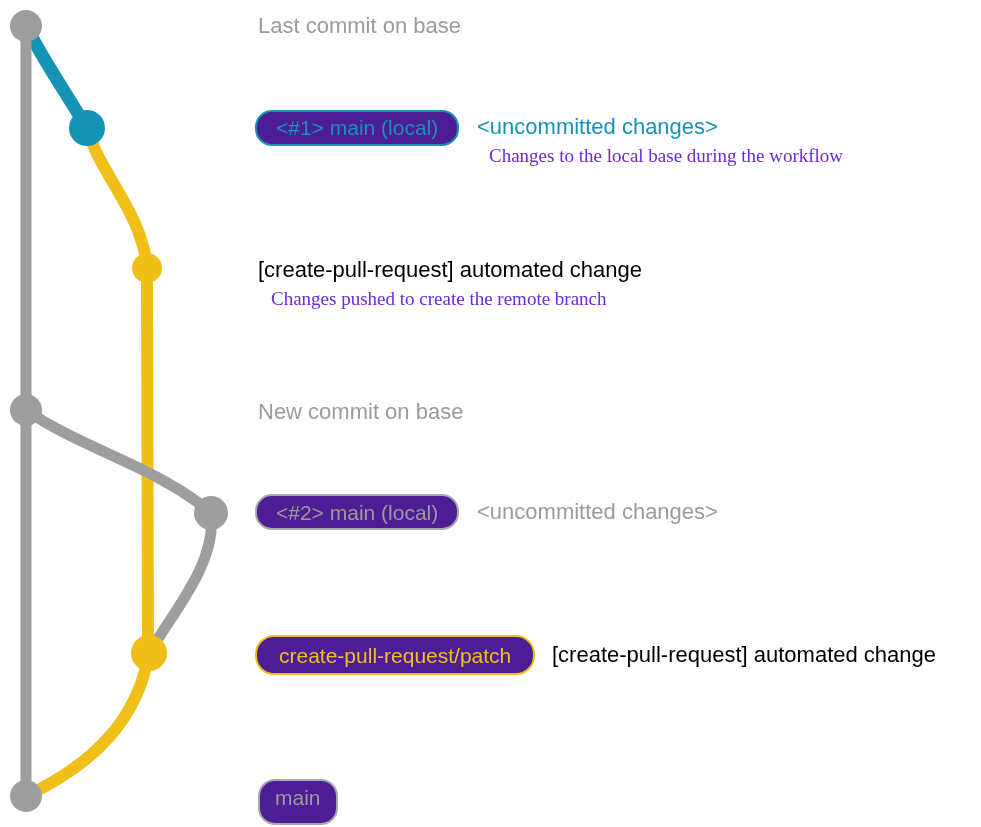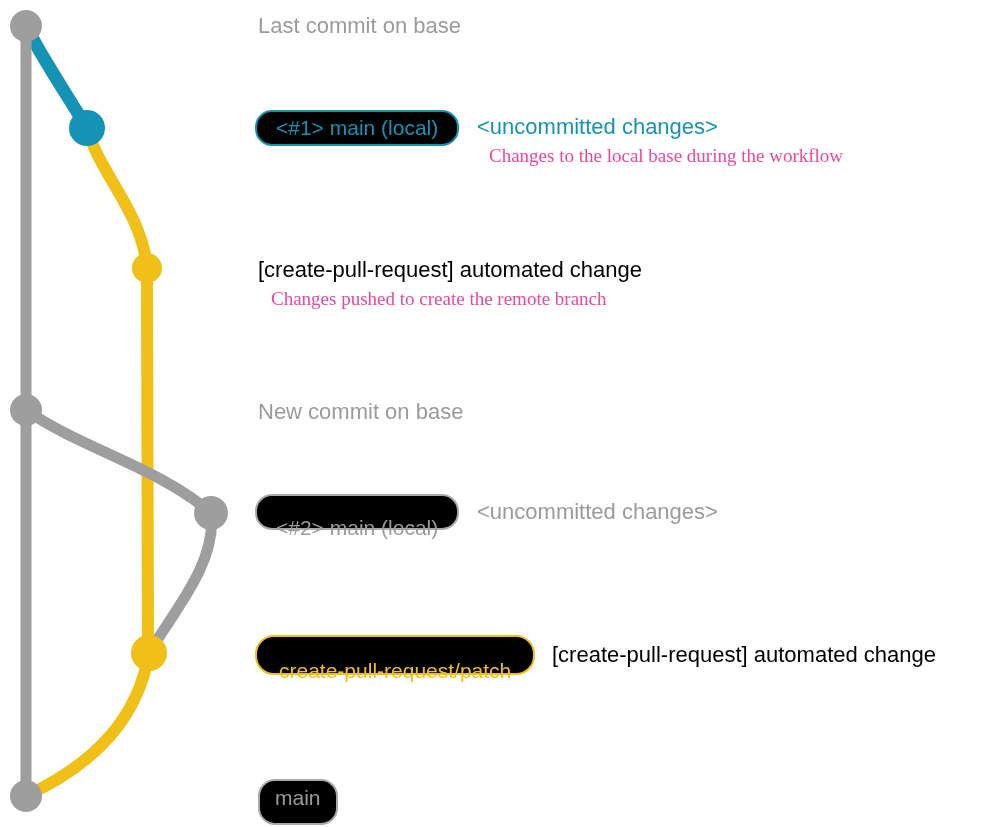--- a/index.html
+++ b/index.html
@@ -6,40 +6,40 @@
   .canvas{
     position:relative;
     width:981px;height:827px;
     background:#ffffff;
     font-family:"Liberation Sans", sans-serif;
     overflow:hidden;
   }
   .graph-svg{position:absolute;left:0;top:0;}
   .txt{position:absolute;white-space:nowrap;}
   .sans{font-family:"Liberation Sans", sans-serif;font-size:22px;}
-  .serif{font-family:"Liberation Serif","DejaVu Serif",serif;font-size:19px;color:#ec4899;}
+  .serif{font-family:"Liberation Serif","DejaVu Serif",serif;font-size:19px;color:#6d28d9;}
   .gray-t{color:#9b9b9b;}
   .teal-t{color:#1593b5;}
   .yellow-t{color:#000000;}
   .badge{
     position:absolute;
     display:inline-block;
     box-sizing:border-box;
     font-size:21px;
     border:2px solid;
-    background:#000000;
+    background:#4c1d95;
     text-align:center;
   }
   .badge-teal{border-color:#1593b5;color:#1593b5;}
   .badge-gray{border-color:#a9a9a9;color:#9b9b9b;}
   .badge-yellow{border-color:#f0c019;color:#f0c019;}
 
   .badge1{left:255px;top:110px;height:36px;line-height:32px;border-radius:17px;padding:0 19px;}
-  .badge2{left:255px;top:494px;height:36px;line-height:32px;border-radius:17px;padding:16px 19px;}
-  .badge3{left:255px;top:635px;height:40px;line-height:36px;border-radius:19px;padding:16px 22px;}
+  .badge2{left:255px;top:494px;height:36px;line-height:32px;border-radius:17px;padding:1px 19px;}
+  .badge3{left:255px;top:635px;height:40px;line-height:36px;border-radius:19px;padding:1px 22px;}
   .badge4{left:258px;top:779px;height:46px;line-height:34px;border-radius:17px;padding:0 15px;}
 
   .row1{left:258px;top:13px;}
   .unc1{left:477px;top:114px;}
   .desc1{left:489px;top:145px;}
   .row3t{left:258px;top:257px;}
   .desc3{left:271px;top:288px;}
   .row4{left:258px;top:399px;}
   .unc2{left:477px;top:499px;}
   .desc5{left:489px;top:531px;}

